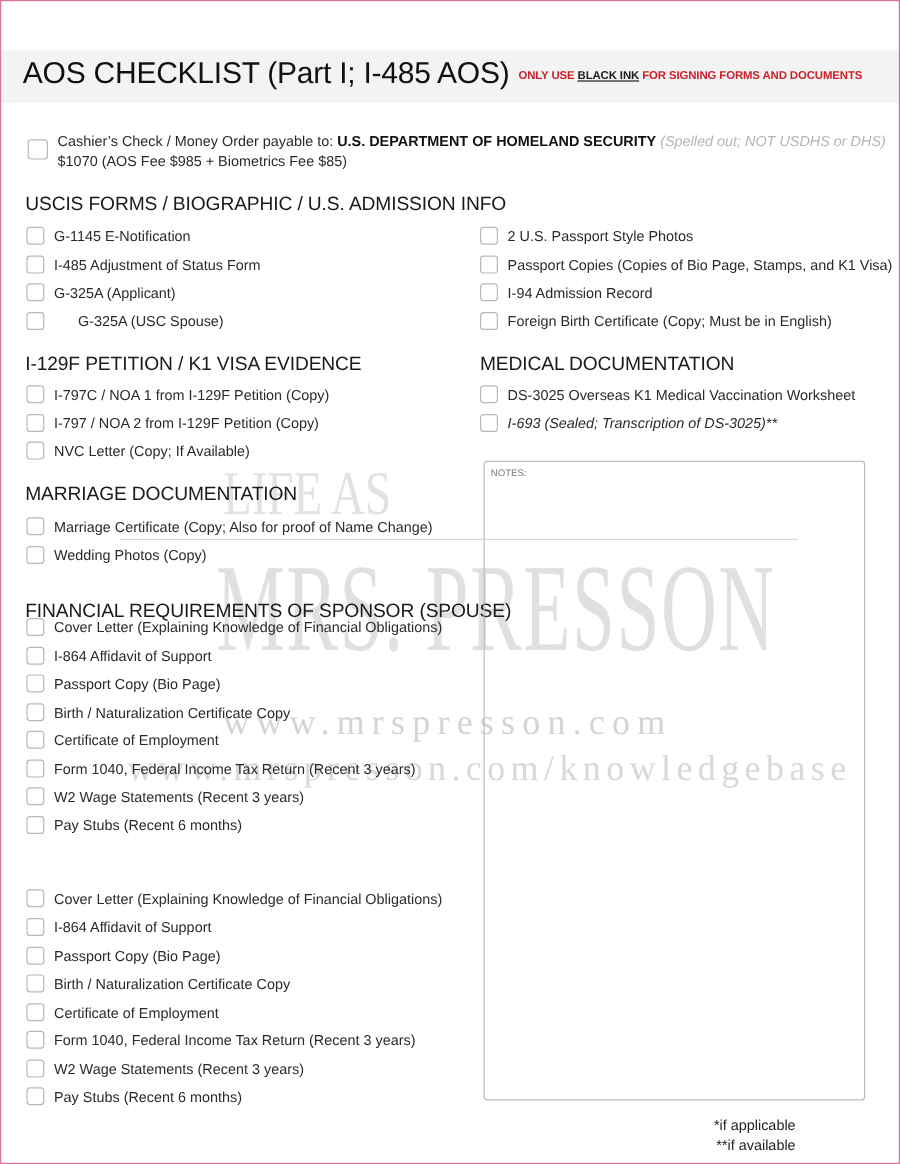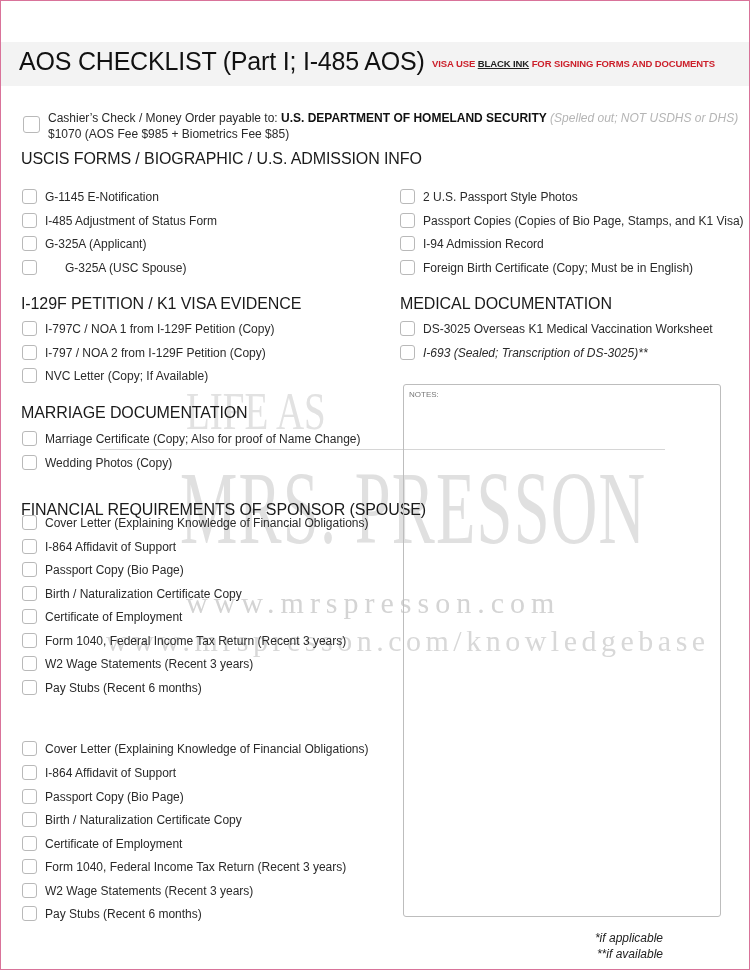--- a/index.html
+++ b/index.html
@@ -38,44 +38,44 @@
   .fee-line1 .muted { font-style: italic; color: #b5b5b5; }
   .fee-line2 { position: absolute; left: 48px; top: 127px; font-family: "Liberation Sans", sans-serif;
                font-size: 12px; color: #2a2a2a; white-space: nowrap; }
 
   .notes-box { position: absolute; left: 403px; top: 384px; width: 318px; height: 533px; border: 1px solid #bdbdbd;
                border-radius: 3px; box-sizing: border-box; background: transparent; z-index: 3; }
   .notes-label { position: absolute; left: 5px; top: 5px; font-family: "Liberation Sans", sans-serif;
                  font-size: 8px; color: #777; }
 
   .footnote { position: absolute; right: 19px; font-family: "Liberation Sans", sans-serif; font-size: 12px;
-              color: #222; text-align: right; white-space: nowrap; font-style: italic; }
+              color: #222; text-align: right; white-space: nowrap; }
 </style>
 </head>
 <body>
 
 <div class="page-border"></div>
 
 <div class="watermark wm-lifeas">LIFE AS</div>
 <div class="wm-line"></div>
 <div class="watermark wm-name">MRS. PRESSON</div>
 <div class="watermark wm-url1">www.mrspresson.com</div>
 <div class="watermark wm-url2">www.mrspresson.com/knowledgebase</div>
 
 <div class="header-band"></div>
 
 <div class="content">
   <div class="title">AOS CHECKLIST (Part I; I-485 AOS)</div>
-  <div class="ink-note"><span>VISA USE </span><span class="black">BLACK INK</span><span> FOR SIGNING FORMS AND DOCUMENTS</span></div>
+  <div class="ink-note"><span>ONLY USE </span><span class="black">BLACK INK</span><span> FOR SIGNING FORMS AND DOCUMENTS</span></div>
 
   <div class="fee-cb"></div>
   <div class="fee-line1"><span>Cashier’s Check / Money Order payable to: </span><span class="bold">U.S. DEPARTMENT OF HOMELAND SECURITY</span><span class="muted"> (Spelled out; NOT USDHS or DHS)</span></div>
   <div class="fee-line2">$1070 (AOS Fee $985 + Biometrics Fee $85)</div>
 
-  <div class="section-title" style="left:21px;top:150px;">USCIS FORMS / BIOGRAPHIC / U.S. ADMISSION INFO</div>
+  <div class="section-title" style="left:21px;top:162px;">USCIS FORMS / BIOGRAPHIC / U.S. ADMISSION INFO</div>
   <div class="cb" style="left:22px;top:189px;"></div>
   <div class="item-label" style="left:45px;top:190px;">G-1145 E-Notification</div>
   <div class="cb" style="left:22px;top:213px;"></div>
   <div class="item-label" style="left:45px;top:214px;">I-485 Adjustment of Status Form</div>
   <div class="cb" style="left:22px;top:236px;"></div>
   <div class="item-label" style="left:45px;top:237px;">G-325A (Applicant)</div>
   <div class="cb" style="left:22px;top:260px;"></div>
   <div class="item-label" style="left:45px;top:261px;margin-left:20px;">G-325A (USC Spouse)</div>
 
   <div class="cb" style="left:400px;top:189px;"></div>

